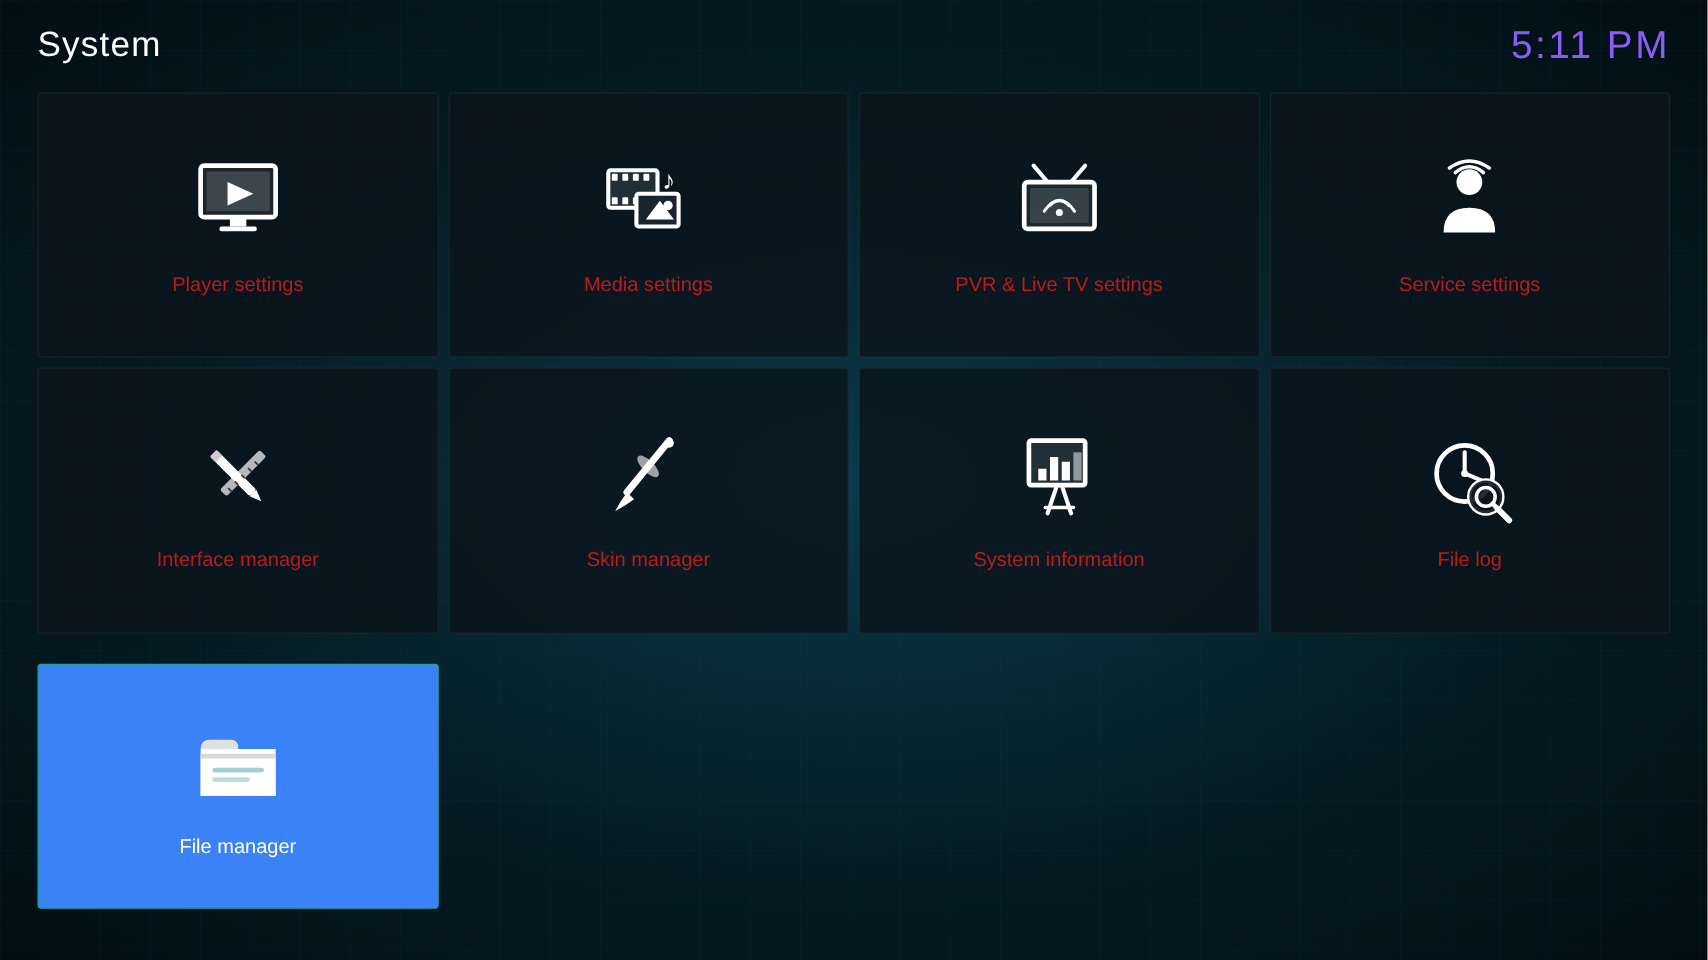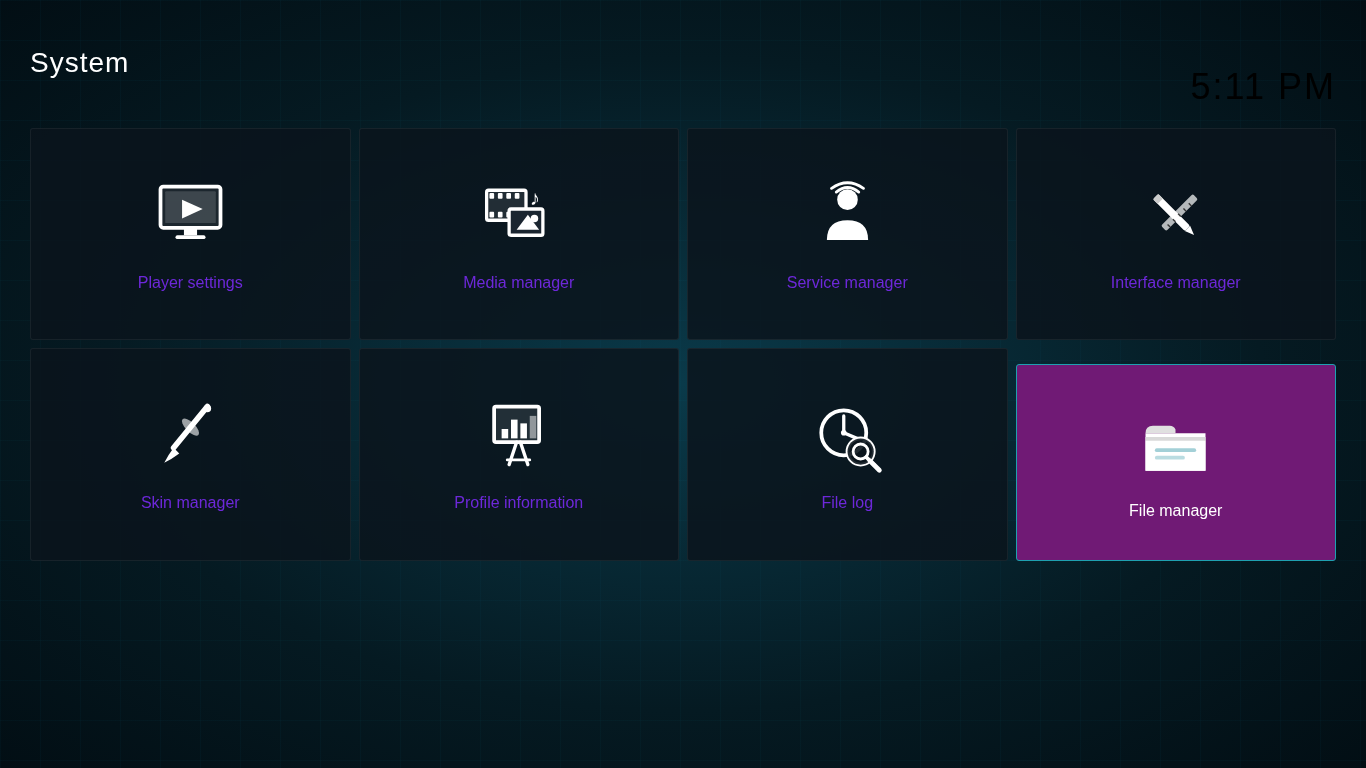--- a/index.html
+++ b/index.html
@@ -36,25 +36,24 @@
     }
 
     .app-title {
       font-size: 28px;
       font-weight: 300;
       letter-spacing: 1px;
       color: #ffffff;
     }
 
     .clock {
-      font-size: 36px;
+      font-size: 31px;
       font-weight: 200;
-      color: #000000;
+      color: #8b5cf6;
       letter-spacing: 2px;
-      margin-top: 48px;
     }
 
     .grid {
       display: grid;
       grid-template-columns: repeat(4, 1fr);
       grid-template-rows: repeat(3, 1fr);
       gap: 8px;
       padding: 10px 30px 30px;
       height: calc(768px - 75px);
       position: relative;
@@ -69,29 +68,29 @@
       flex-direction: column;
       align-items: center;
       justify-content: center;
       cursor: pointer;
       transition: background 0.15s;
       gap: 18px;
       padding: 20px;
     }
 
     .tile.active {
-      background: #701a75;
+      background: #3b82f6;
       border-color: #1fa0b0;
       margin-top: 16px;
     }
 
     .tile-label {
       font-size: 16px;
       font-weight: 400;
-      color: #6d28d9;
+      color: #b91c1c;
       text-align: center;
     }
 
     .tile.active .tile-label {
       color: #ffffff;
     }
 
     .icon-wrap {
       width: 80px;
       height: 80px;
@@ -152,37 +151,57 @@
 
         <rect x="30" y="32" width="36" height="28" rx="2" fill="#1a2530" stroke="#fff" stroke-width="3.5"></rect>
 
         <polygon points="38,54 50,38 62,54" fill="#ffffff"></polygon>
 
         <circle cx="57" cy="42" r="4" fill="#ffffff"></circle>
 
         <text x="52" y="28" font-size="22" fill="#ffffff" font-family="Arial">♪</text>
       </svg>
     </div>
-    <span class="tile-label">Media manager</span>
-  </div>
-
+    <span class="tile-label">Media settings</span>
+  </div>
+
+  <div class="tile">
+    <div class="icon-wrap">
+      <svg viewBox="0 0 80 80" xmlns="http://www.w3.org/2000/svg">
+
+        <rect x="10" y="22" width="60" height="40" rx="3" fill="none" stroke="#fff" stroke-width="4"></rect>
+        <rect x="10" y="22" width="60" height="40" rx="3" fill="rgba(255,255,255,0.08)"></rect>
+
+        <rect x="15" y="27" width="50" height="30" rx="1" fill="rgba(255,255,255,0.12)"></rect>
+
+        <line x1="30" y1="22" x2="18" y2="8" stroke="#fff" stroke-width="3.5" stroke-linecap="round"></line>
+
+        <line x1="50" y1="22" x2="62" y2="8" stroke="#fff" stroke-width="3.5" stroke-linecap="round"></line>
+
+        <path d="M32 42 Q40 34 48 42" fill="none" stroke="#fff" stroke-width="2.5" stroke-linecap="round"></path>
+        <path d="M27 47 Q40 28 53 47" fill="none" stroke="#fff" stroke-width="2.5" stroke-linecap="round"></path>
+        <circle cx="40" cy="48" r="3" fill="#fff"></circle>
+      </svg>
+    </div>
+    <span class="tile-label">PVR &amp; Live TV settings</span>
+  </div>
 
   <div class="tile">
     <div class="icon-wrap">
       <svg viewBox="0 0 80 80" xmlns="http://www.w3.org/2000/svg">
 
         <circle cx="40" cy="22" r="11" fill="#ffffff"></circle>
 
         <path d="M28 14 Q40 4 52 14" fill="none" stroke="#fff" stroke-width="3" stroke-linecap="round"></path>
         <path d="M23 10 Q40 -2 57 10" fill="none" stroke="#fff" stroke-width="3" stroke-linecap="round"></path>
 
         <path d="M18 65 Q18 44 40 44 Q62 44 62 65" fill="#ffffff"></path>
       </svg>
     </div>
-    <span class="tile-label">Service manager</span>
+    <span class="tile-label">Service settings</span>
   </div>
 
   <div class="tile">
     <div class="icon-wrap">
       <svg viewBox="0 0 80 80" xmlns="http://www.w3.org/2000/svg">
 
         <g transform="rotate(-45, 40, 40)">
           <rect x="36" y="10" width="8" height="48" rx="2" fill="#ffffff"></rect>
           <polygon points="36,58 44,58 40,68" fill="#ffffff"></polygon>
           <rect x="36" y="10" width="8" height="7" rx="1" fill="#cccccc"></rect>
@@ -228,21 +247,21 @@
         <line x1="38" y1="46" x2="30" y2="70" stroke="#fff" stroke-width="3.5" stroke-linecap="round"></line>
         <line x1="42" y1="46" x2="50" y2="70" stroke="#fff" stroke-width="3.5" stroke-linecap="round"></line>
         <line x1="28" y1="65" x2="52" y2="65" stroke="#fff" stroke-width="3" stroke-linecap="round"></line>
 
         <rect x="22" y="32" width="7" height="10" fill="#ffffff"></rect>
         <rect x="32" y="22" width="7" height="20" fill="#ffffff"></rect>
         <rect x="42" y="26" width="7" height="16" fill="#ffffff"></rect>
         <rect x="52" y="18" width="7" height="24" fill="#ffffff" opacity="0.5"></rect>
       </svg>
     </div>
-    <span class="tile-label">Profile information</span>
+    <span class="tile-label">System information</span>
   </div>
 
   <div class="tile">
     <div class="icon-wrap">
       <svg viewBox="0 0 80 80" xmlns="http://www.w3.org/2000/svg">
 
         <circle cx="36" cy="36" r="24" fill="none" stroke="#fff" stroke-width="4"></circle>
 
         <line x1="36" y1="36" x2="36" y2="18" stroke="#fff" stroke-width="3.5" stroke-linecap="round"></line>
         <line x1="36" y1="36" x2="50" y2="42" stroke="#fff" stroke-width="3.5" stroke-linecap="round"></line>

